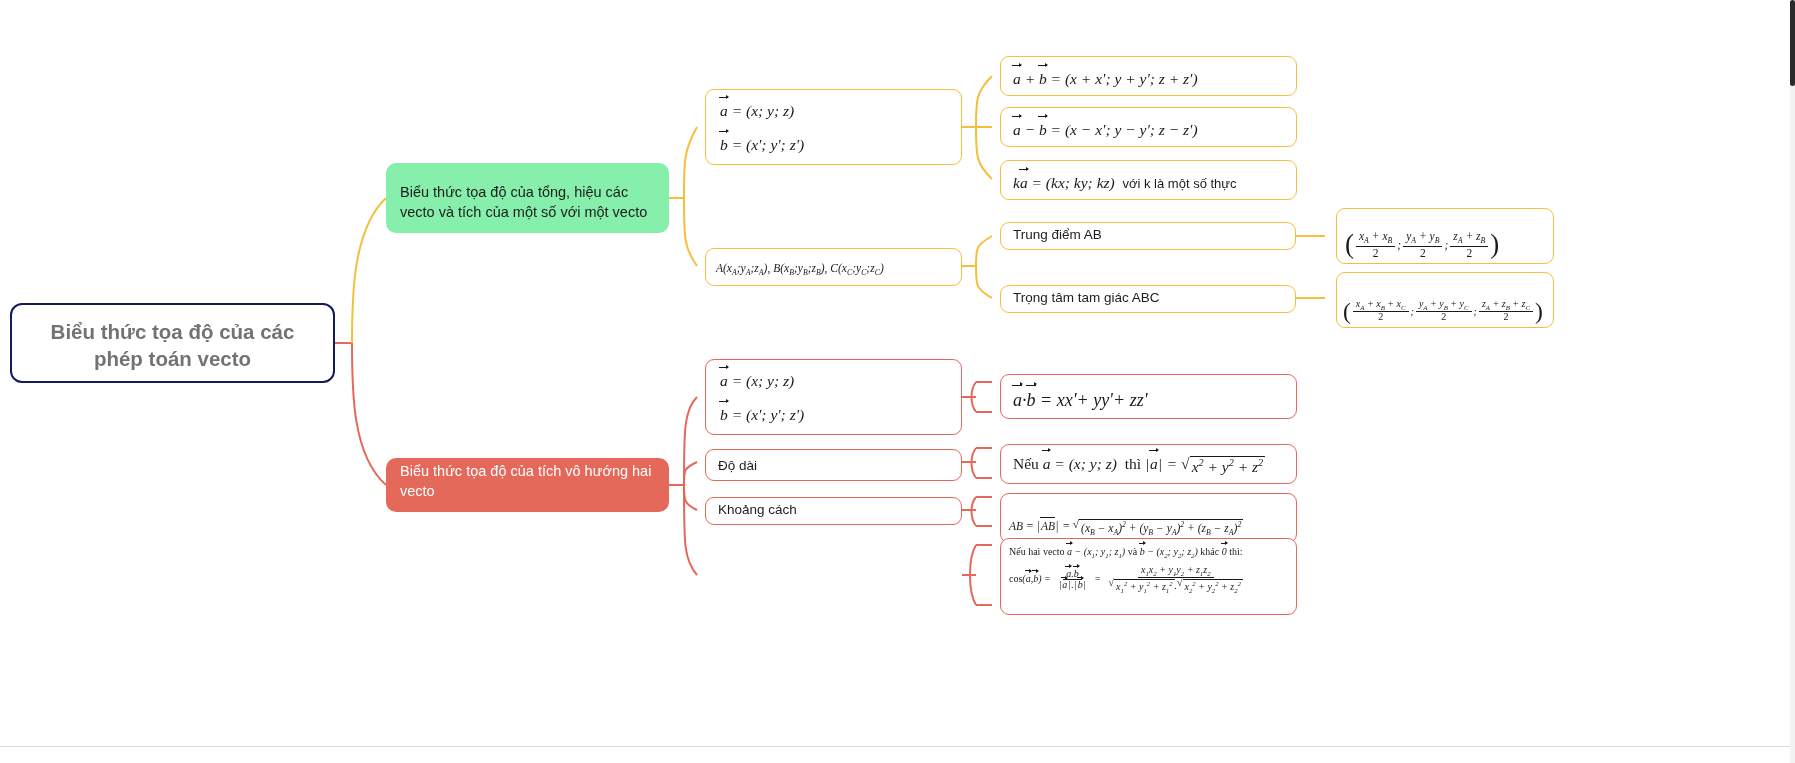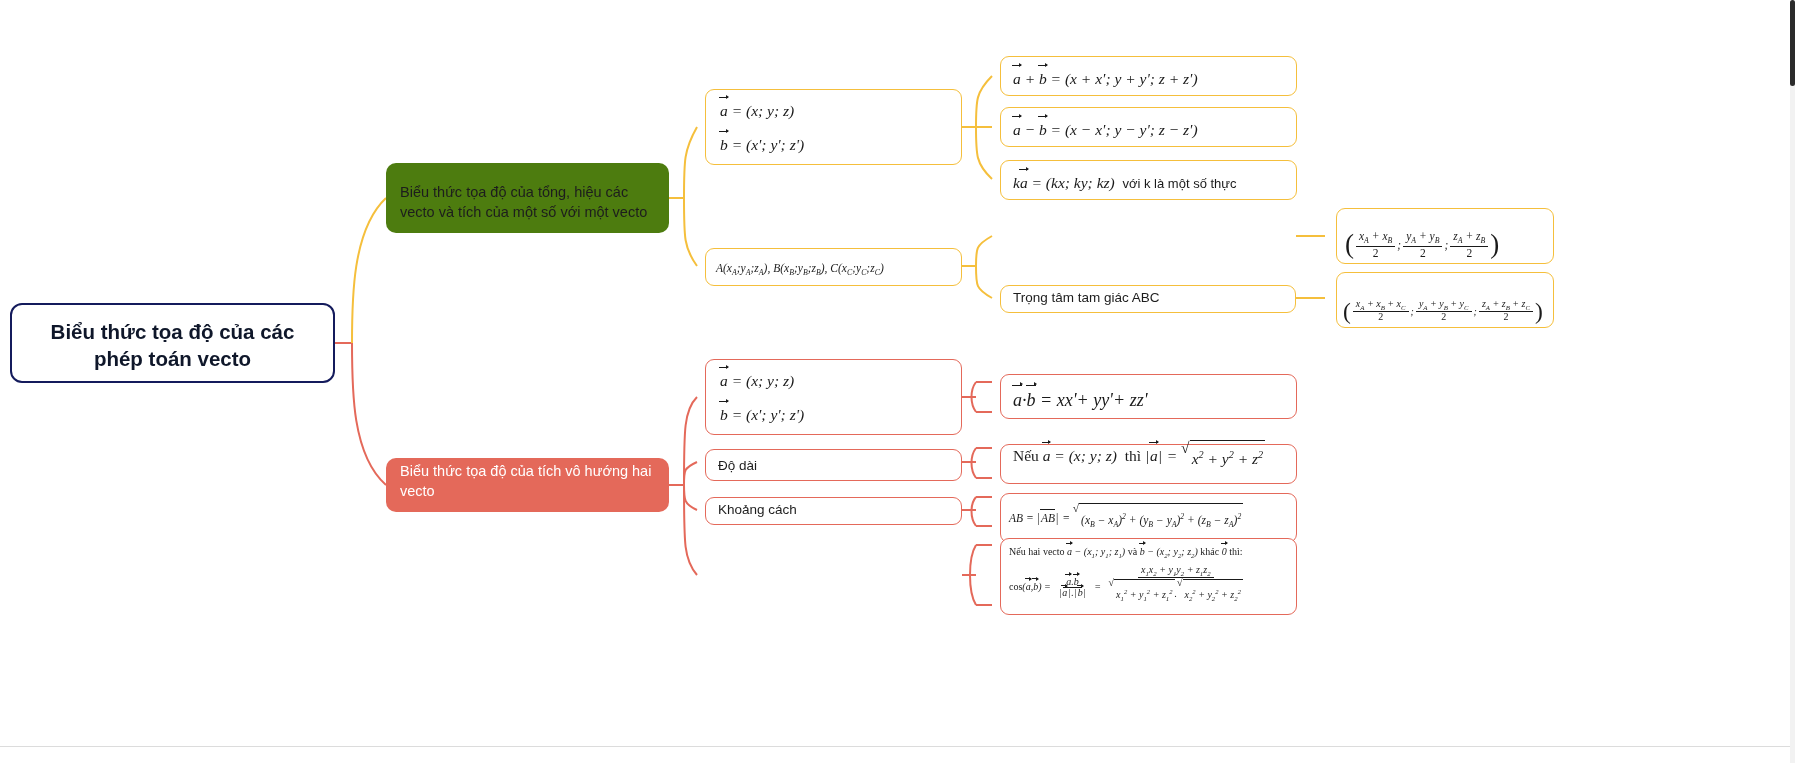--- a/index.html
+++ b/index.html
@@ -23,36 +23,36 @@
     background: #ffffff;
   }
   .node .txt { width: 100%; }
 
   
   .root {
     border: 2.5px solid #141b5c;
     border-radius: 12px;
     justify-content: center;
     text-align: center;
-    color: #0f172a;
+    color: #737373;
     font-size: 20.5px;
     font-weight: 700;
     line-height: 1.35;
     padding: 8px 14px;
   }
 
   
   .branch {
     border-radius: 10px;
     font-size: 14.5px;
     line-height: 1.42;
     padding: 10px 14px;
     color: #1d1d1d;
   }
-  .branch.orange { background: #4d7c0f; }
+  .branch.orange { background: #86efac; }
   .branch.red    { background: #e4695a; color: #ffffff; }
 
   
   .leaf {
     border-radius: 9px;
     padding: 7px 12px;
     font-size: 13.5px;
     color: #1d1d1d;
     background: #fff;
   }
@@ -97,21 +97,21 @@
     vertical-align: middle;
     margin: 0 2px;
     line-height: 1.06;
   }
   .frac .nu { padding: 0 3px; border-bottom: 1px solid #1a1a1a; }
   .frac .de { padding: 0 3px; }
 
   
   .rad { display: inline-flex; align-items: stretch; vertical-align: middle; }
   .rad .sign { font-style: normal; padding-right: 0px; }
-  .rad .body { border-top: 1px solid #1a1a1a; padding: 8px 2px; margin-top: 1px; }
+  .rad .body { border-top: 1px solid #1a1a1a; padding: 0 2px; margin-top: 1px; }
 
   
   .bigparen { display: inline-flex; align-items: center; }
   .bigparen .p {
     font-style: normal;
     font-size: 2.35em;
     line-height: 0.72;
     font-family: "Liberation Serif", serif;
   }
 
@@ -234,20 +234,23 @@
   </div>
 
   <div class="node leaf o" style="left:705px; top:248px; width:257px; height:38px; padding:8px 10px;">
     <span class="math s12">
       A(<span>x</span><sub>A</sub>;<span>y</span><sub>A</sub>;<span>z</span><sub>A</sub>),
       B(<span>x</span><sub>B</sub>;<span>y</span><sub>B</sub>;<span>z</span><sub>B</sub>),
       C(<span>x</span><sub>C</sub>;<span>y</span><sub>C</sub>;<span>z</span><sub>C</sub>)
     </span>
   </div>
 
+  <div class="node leaf o" style="left:1000px; top:222px; width:296px; height:28px;">
+    <span>Trung điểm AB</span>
+  </div>
 
   <div class="node leaf o" style="left:1000px; top:285px; width:296px; height:28px;">
     <span>Trọng tâm tam giác ABC</span>
   </div>
 
   <div class="node leaf o" style="left:1336px; top:208px; width:218px; height:56px; padding:4px 8px;">
     <span class="math s12 bigparen">
       <span class="p">(</span>
       <span class="frac">
           <span class="nu"><span>x</span><sub>A</sub> + <span>x</span><sub>B</sub></span>

